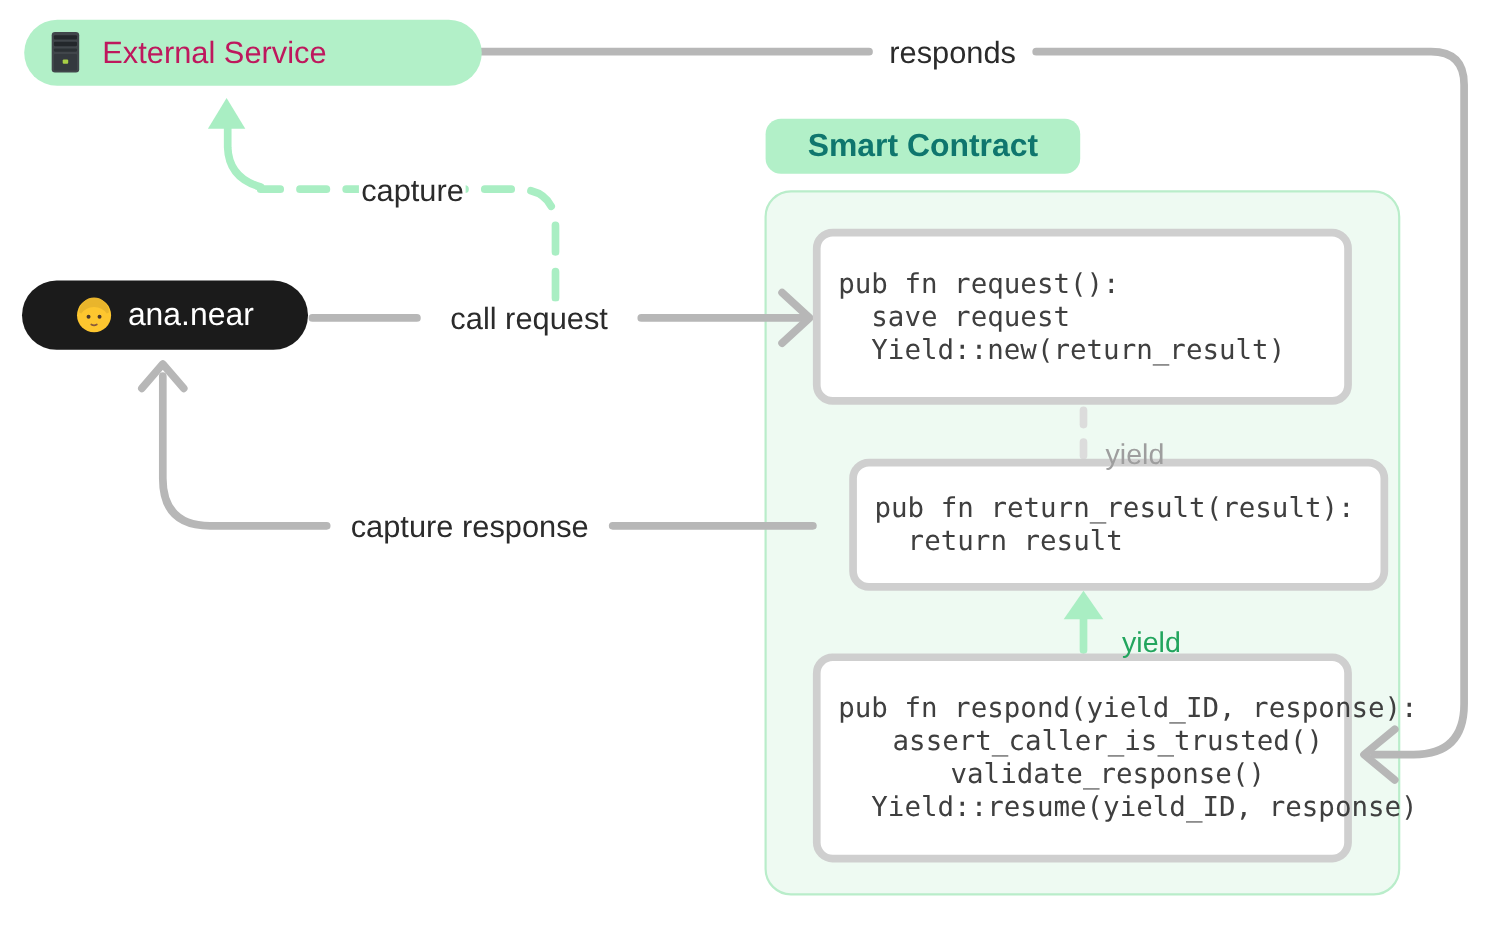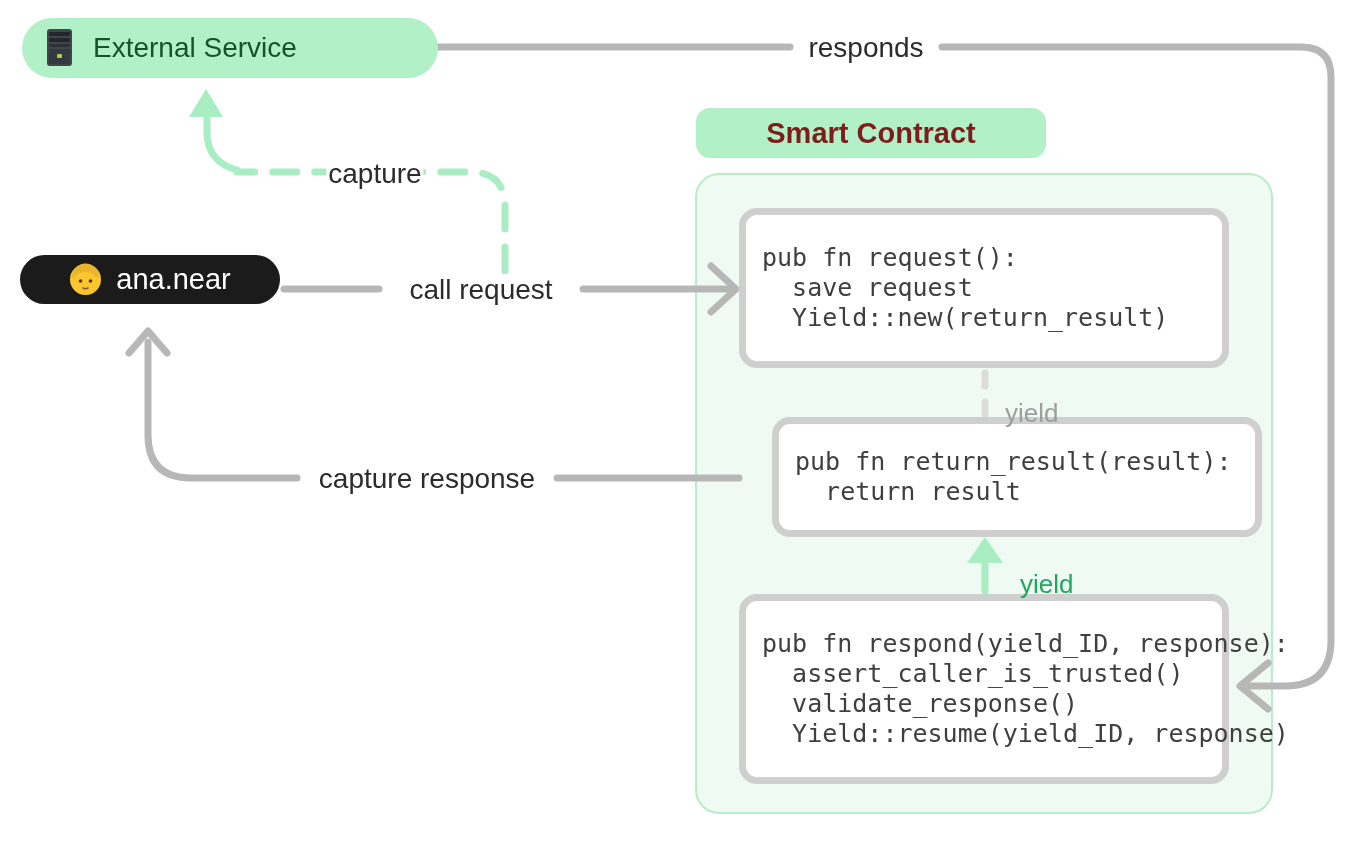--- a/index.html
+++ b/index.html
@@ -19,49 +19,49 @@
   }
   html,body{margin:0;padding:0;background:#ffffff;}
   .canvas{
     position:relative;width:1355px;height:842px;background:#fff;overflow:hidden;
     font-family:"Liberation Sans",sans-serif;color:var(--label_text);
   }
   .abs{position:absolute;}
   
   .badge-green{
     background:var(--green_badge);border-radius:30px;display:flex;align-items:center;
-    font-size:28px;font-weight:500;color:#14532d;
+    font-size:28px;font-weight:500;color:#be185d;
   }
   .badge-external{left:22px;top:18px;width:368px;height:60px;padding:0 24px;gap:20px;justify-content:flex-start;}
   .badge-contract{
-    left:696px;top:108px;width:350px;height:50px;border-radius:14px;
-    justify-content:center;font-size:29px;font-weight:600;color:#7f1d1d;
+    left:696px;top:108px;width:286px;height:50px;border-radius:14px;
+    justify-content:center;font-size:29px;font-weight:600;color:#0f766e;
   }
   .pill-user{
-    left:20px;top:255px;width:260px;height:49px;border-radius:32px;
+    left:20px;top:255px;width:260px;height:63px;border-radius:32px;
     background:var(--pill_bg);color:var(--pill_text);display:flex;align-items:center;
     justify-content:center;gap:14px;font-size:29px;
   }
   
   .contract-container{
     left:695px;top:173px;width:578px;height:641px;border-radius:24px;
     background:var(--container_bg);border:2px solid var(--container_border);
     box-sizing:border-box;
   }
   
   .code-box{
     background:#ffffff;border:7px solid var(--box_border);border-radius:18px;
     box-sizing:border-box;display:flex;flex-direction:column;justify-content:center;
     padding-left:16px;font-family:"DejaVu Sans Mono","Liberation Mono",monospace;
     font-size:25px;line-height:30px;color:var(--code_text);
   }
   .code-box .code-line{white-space:pre;}
   .box-request{left:739px;top:208px;width:490px;height:160px;}
   .box-return{left:739px;top:417px;width:490px;height:120px;margin-left:33px;}
-  .box-respond{left:739px;top:594px;width:490px;height:190px;}
+  .box-respond{left:739px;top:594px;width:490px;height:190px;text-align:center;}
   
   .edge-label{
     position:absolute;transform:translate(-50%,-50%);font-size:28px;
     color:var(--label_text);white-space:nowrap;background:#fff;padding:0 2px;text-align:center;
   }
   .edge-label.on-green{background:transparent;margin-top:20px;}
   .lbl-yield{left:1003px;top:393px;transform:translateY(-50%);font-size:26px;color:var(--gray_text);}
   .lbl-resume{left:1018px;top:564px;transform:translateY(-50%);font-size:26px;color:var(--green_text);}
   
   .arrows{position:absolute;left:0;top:0;width:1355px;height:842px;pointer-events:none;}

